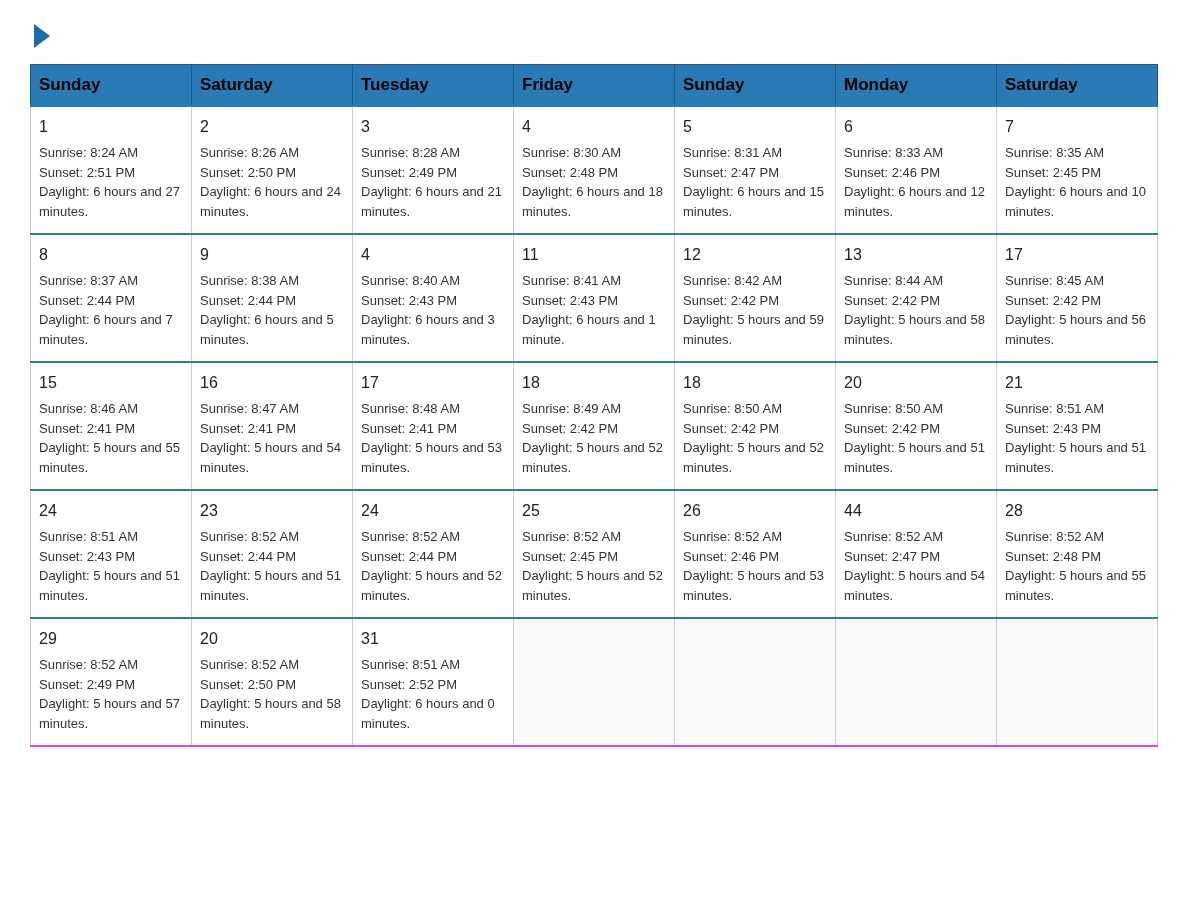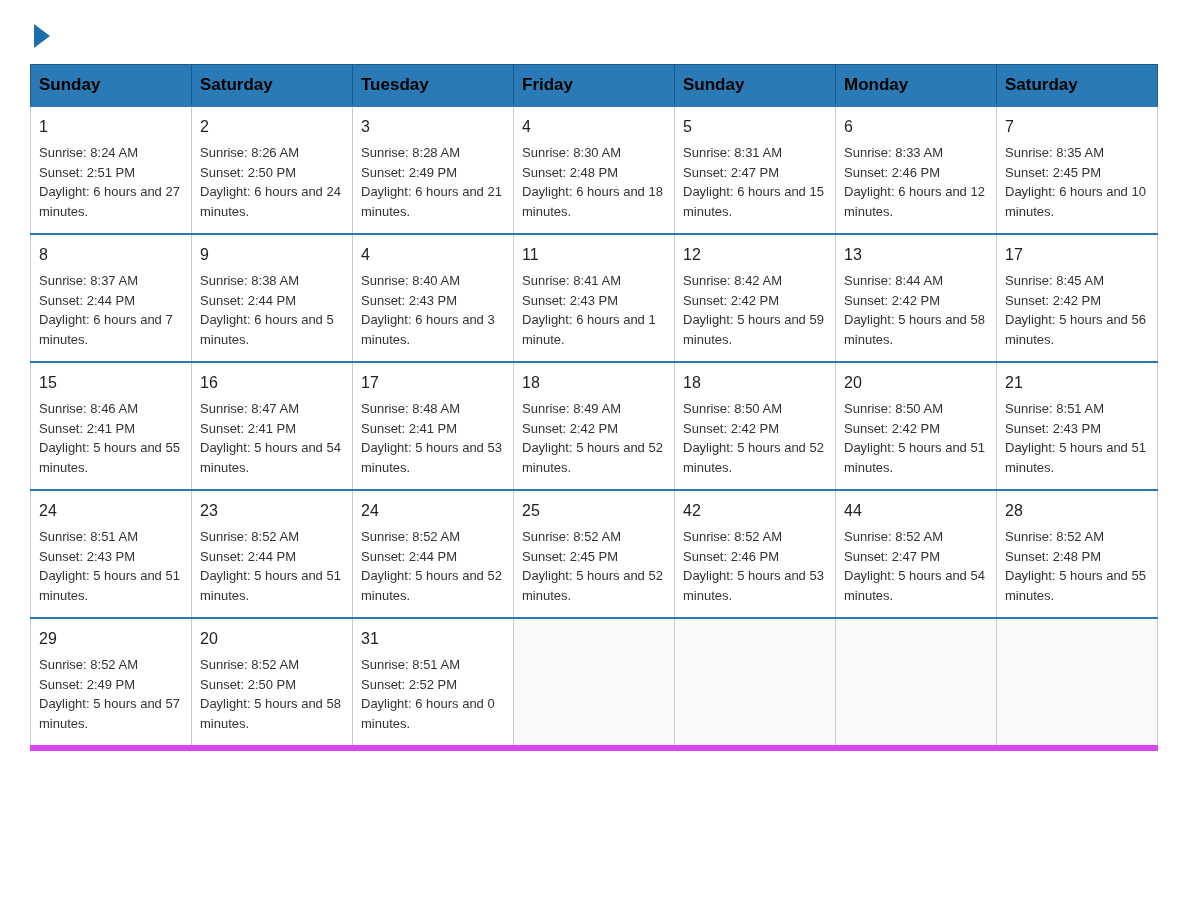--- a/index.html
+++ b/index.html
@@ -88,21 +88,21 @@
       font-size: 16px;
       font-weight: normal;
       display: block;
       margin-bottom: 4px;
       color: #222;
     }
     .calendar tbody tr td.empty {
       background: #f9f9f9;
     }
     .calendar tbody tr:last-child td {
-      border-bottom: 6px solid #d946ef;
+      border-bottom: 2px solid #d946ef;
     }
   </style>
 </head>
 <body>
 
 <div class="header">
   <div class="logo">
     <div class="logo-top">
       <span class="logo-general"></span>
       <div class="logo-arrow"></div>
@@ -153,21 +153,21 @@
         <td><span class="day-num">18</span><span>Sunrise: 8:49 AM<br>Sunset: 2:42 PM<br>Daylight: 5 hours and 52 minutes.</span></td>
         <td><span class="day-num">18</span><span>Sunrise: 8:50 AM<br>Sunset: 2:42 PM<br>Daylight: 5 hours and 52 minutes.</span></td>
         <td><span class="day-num">20</span><span>Sunrise: 8:50 AM<br>Sunset: 2:42 PM<br>Daylight: 5 hours and 51 minutes.</span></td>
         <td><span class="day-num">21</span><span>Sunrise: 8:51 AM<br>Sunset: 2:43 PM<br>Daylight: 5 hours and 51 minutes.</span></td>
       </tr>
       <tr>
         <td><span class="day-num">24</span><span>Sunrise: 8:51 AM<br>Sunset: 2:43 PM<br>Daylight: 5 hours and 51 minutes.</span></td>
         <td><span class="day-num">23</span><span>Sunrise: 8:52 AM<br>Sunset: 2:44 PM<br>Daylight: 5 hours and 51 minutes.</span></td>
         <td><span class="day-num">24</span><span>Sunrise: 8:52 AM<br>Sunset: 2:44 PM<br>Daylight: 5 hours and 52 minutes.</span></td>
         <td><span class="day-num">25</span><span>Sunrise: 8:52 AM<br>Sunset: 2:45 PM<br>Daylight: 5 hours and 52 minutes.</span></td>
-        <td><span class="day-num">42</span><span>Sunrise: 8:52 AM<br>Sunset: 2:46 PM<br>Daylight: 5 hours and 53 minutes.</span></td>
+        <td><span class="day-num">26</span><span>Sunrise: 8:52 AM<br>Sunset: 2:46 PM<br>Daylight: 5 hours and 53 minutes.</span></td>
         <td><span class="day-num">44</span><span>Sunrise: 8:52 AM<br>Sunset: 2:47 PM<br>Daylight: 5 hours and 54 minutes.</span></td>
         <td><span class="day-num">28</span><span>Sunrise: 8:52 AM<br>Sunset: 2:48 PM<br>Daylight: 5 hours and 55 minutes.</span></td>
       </tr>
       <tr>
         <td><span class="day-num">29</span><span>Sunrise: 8:52 AM<br>Sunset: 2:49 PM<br>Daylight: 5 hours and 57 minutes.</span></td>
         <td><span class="day-num">20</span><span>Sunrise: 8:52 AM<br>Sunset: 2:50 PM<br>Daylight: 5 hours and 58 minutes.</span></td>
         <td><span class="day-num">31</span><span>Sunrise: 8:51 AM<br>Sunset: 2:52 PM<br>Daylight: 6 hours and 0 minutes.</span></td>
         <td class="empty"></td>
         <td class="empty"></td>
         <td class="empty"></td>

